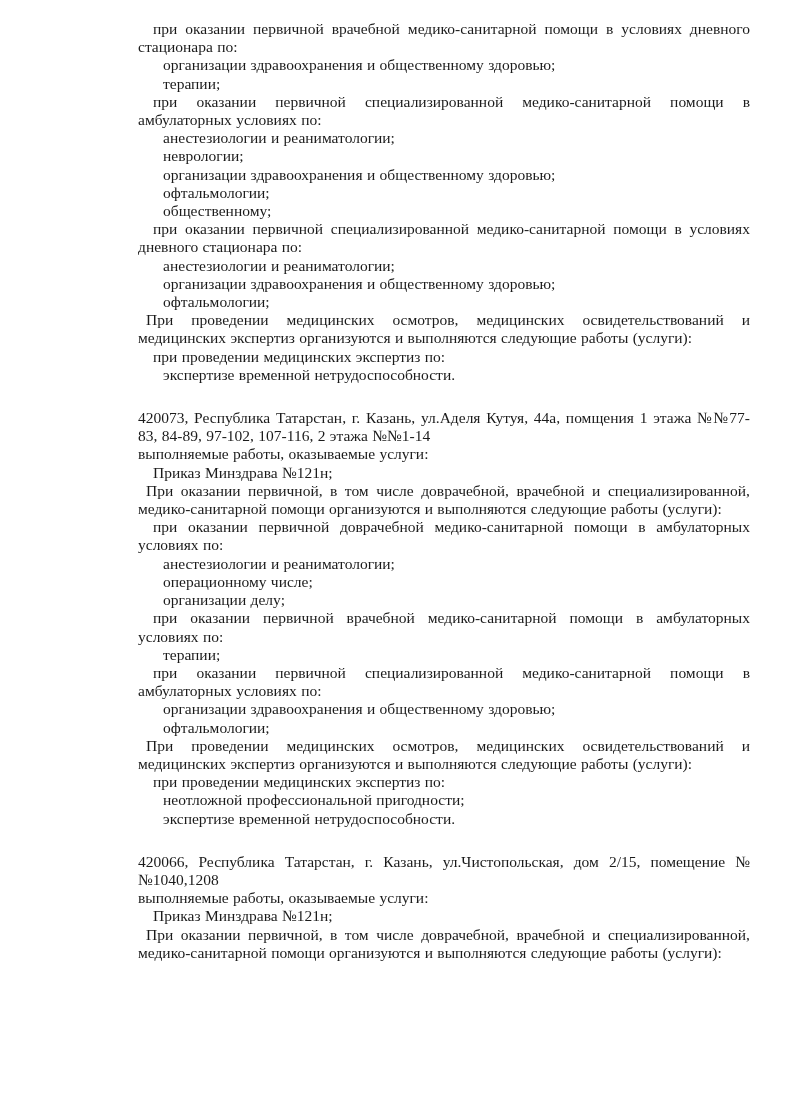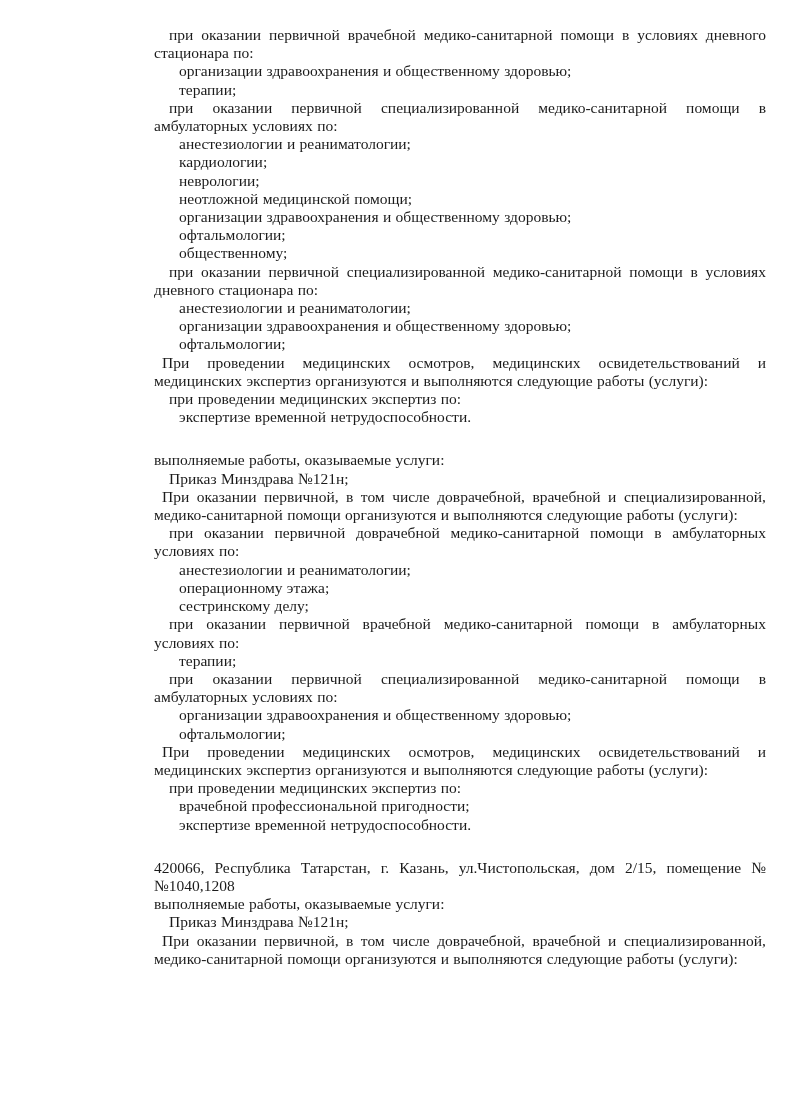--- a/index.html
+++ b/index.html
@@ -10,24 +10,23 @@
   body {
     width: 788px;
     height: 1115px;
     overflow: hidden;
     font-family: "Liberation Serif", "DejaVu Serif", serif;
     color: #1b1b1b;
     position: relative;
   }
   .page {
     position: absolute;
-    top: 26px;
+    top: 20px;
     left: 138px;
     width: 612px;
-    margin-left: 16px;
   }
   .doc-section { margin: 0; }
   .doc-section + .doc-section { margin-top: 25px; }
   .p {
     margin: 0;
     font-size: 15.5px;
     line-height: 18.2px;
     text-align: justify;
     text-align-last: left;
     word-spacing: 0.5px;
@@ -49,51 +48,50 @@
 <body>
 
 <main class="page">
 
   <section class="doc-section">
     <div class="p style-sub">при оказании первичной врачебной медико-санитарной помощи в условиях дневного стационара по:</div>
     <div class="p style-item">организации здравоохранения и общественному здоровью;</div>
     <div class="p style-item">терапии;</div>
     <div class="p style-sub">при оказании первичной специализированной медико-санитарной помощи в амбулаторных условиях по:</div>
     <div class="p style-item">анестезиологии и реаниматологии;</div>
-    <div class="p style-item">кардиологии;</div>
     <div class="p style-item">неврологии;</div>
-    <div class="p style-item">неотложной медицинской помощи;</div>
     <div class="p style-item">организации здравоохранения и общественному здоровью;</div>
     <div class="p style-item">офтальмологии;</div>
     <div class="p style-item">общественному;</div>
     <div class="p style-sub">при оказании первичной специализированной медико-санитарной помощи в условиях дневного стационара по:</div>
     <div class="p style-item">анестезиологии и реаниматологии;</div>
     <div class="p style-item">организации здравоохранения и общественному здоровью;</div>
     <div class="p style-item">офтальмологии;</div>
     <div class="p style-para">При проведении медицинских осмотров, медицинских освидетельствований и медицинских экспертиз организуются и выполняются следующие работы (услуги):</div>
     <div class="p style-sub">при проведении медицинских экспертиз по:</div>
     <div class="p style-item">экспертизе временной нетрудоспособности.</div>
   </section>
 
   <section class="doc-section">
+    <div class="p style-address">420073, Республика Татарстан, г. Казань, ул.Аделя Кутуя, 44а, помщения 1 этажа №№77-83, 84-89, 97-102, 107-116, 2 этажа №№1-14</div>
     <div class="p style-plain">выполняемые работы, оказываемые услуги:</div>
     <div class="p style-prikaz">Приказ Минздрава №121н;</div>
     <div class="p style-para">При оказании первичной, в том числе доврачебной, врачебной и специализированной, медико-санитарной помощи организуются и выполняются следующие работы (услуги):</div>
     <div class="p style-sub">при оказании первичной доврачебной медико-санитарной помощи в амбулаторных условиях по:</div>
     <div class="p style-item">анестезиологии и реаниматологии;</div>
-    <div class="p style-item">операционному этажа;</div>
-    <div class="p style-item">сестринскому делу;</div>
+    <div class="p style-item">операционному числе;</div>
+    <div class="p style-item">организации делу;</div>
     <div class="p style-sub">при оказании первичной врачебной медико-санитарной помощи в амбулаторных условиях по:</div>
     <div class="p style-item">терапии;</div>
     <div class="p style-sub">при оказании первичной специализированной медико-санитарной помощи в амбулаторных условиях по:</div>
     <div class="p style-item">организации здравоохранения и общественному здоровью;</div>
     <div class="p style-item">офтальмологии;</div>
     <div class="p style-para">При проведении медицинских осмотров, медицинских освидетельствований и медицинских экспертиз организуются и выполняются следующие работы (услуги):</div>
     <div class="p style-sub">при проведении медицинских экспертиз по:</div>
-    <div class="p style-item">врачебной профессиональной пригодности;</div>
+    <div class="p style-item">неотложной профессиональной пригодности;</div>
     <div class="p style-item">экспертизе временной нетрудоспособности.</div>
   </section>
 
   <section class="doc-section">
     <div class="p style-address">420066, Республика Татарстан, г. Казань, ул.Чистопольская, дом 2/15, помещение №№1040,1208</div>
     <div class="p style-plain">выполняемые работы, оказываемые услуги:</div>
     <div class="p style-prikaz">Приказ Минздрава №121н;</div>
     <div class="p style-para">При оказании первичной, в том числе доврачебной, врачебной и специализированной, медико-санитарной помощи организуются и выполняются следующие работы (услуги):</div>
   </section>
 

